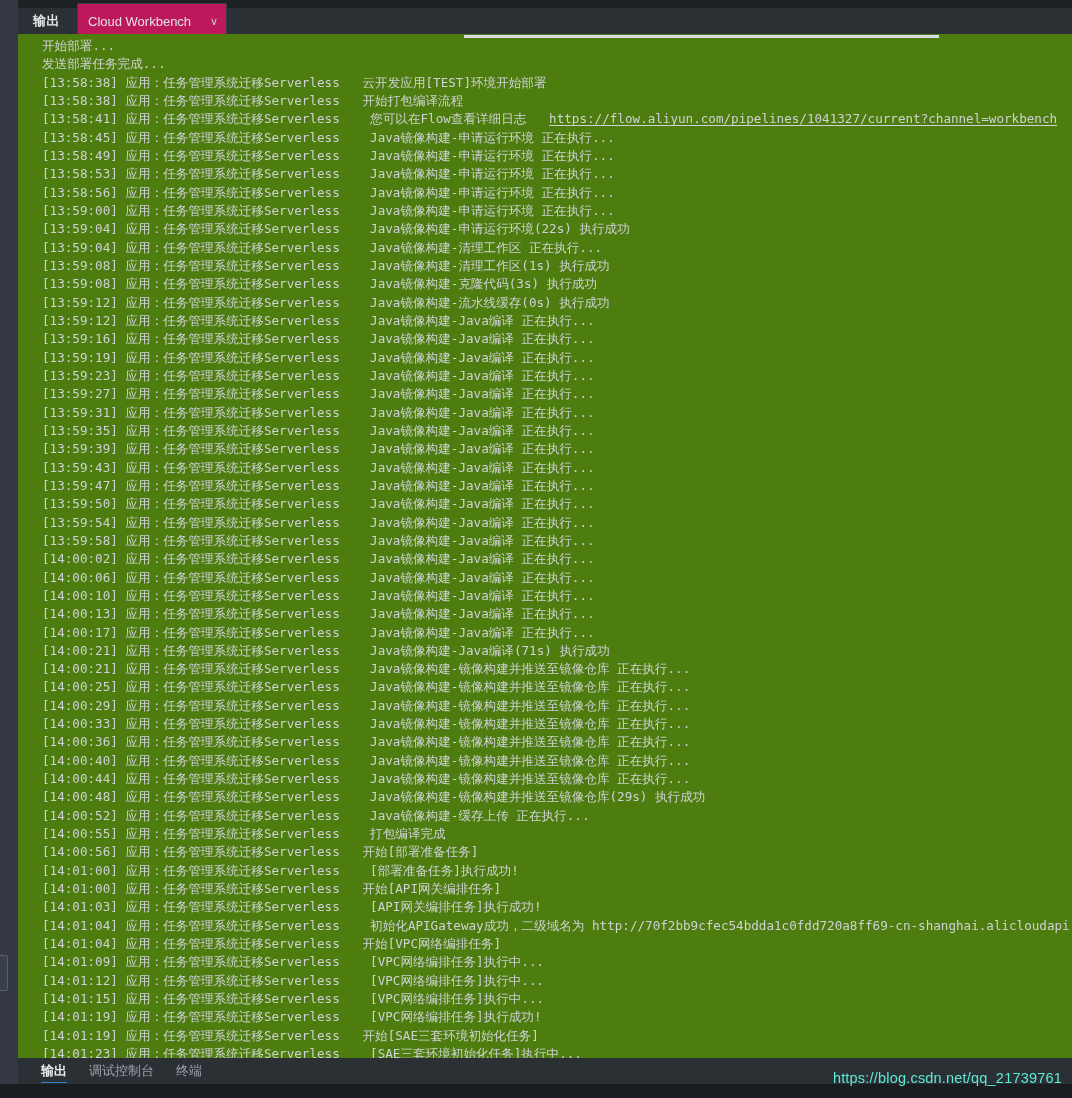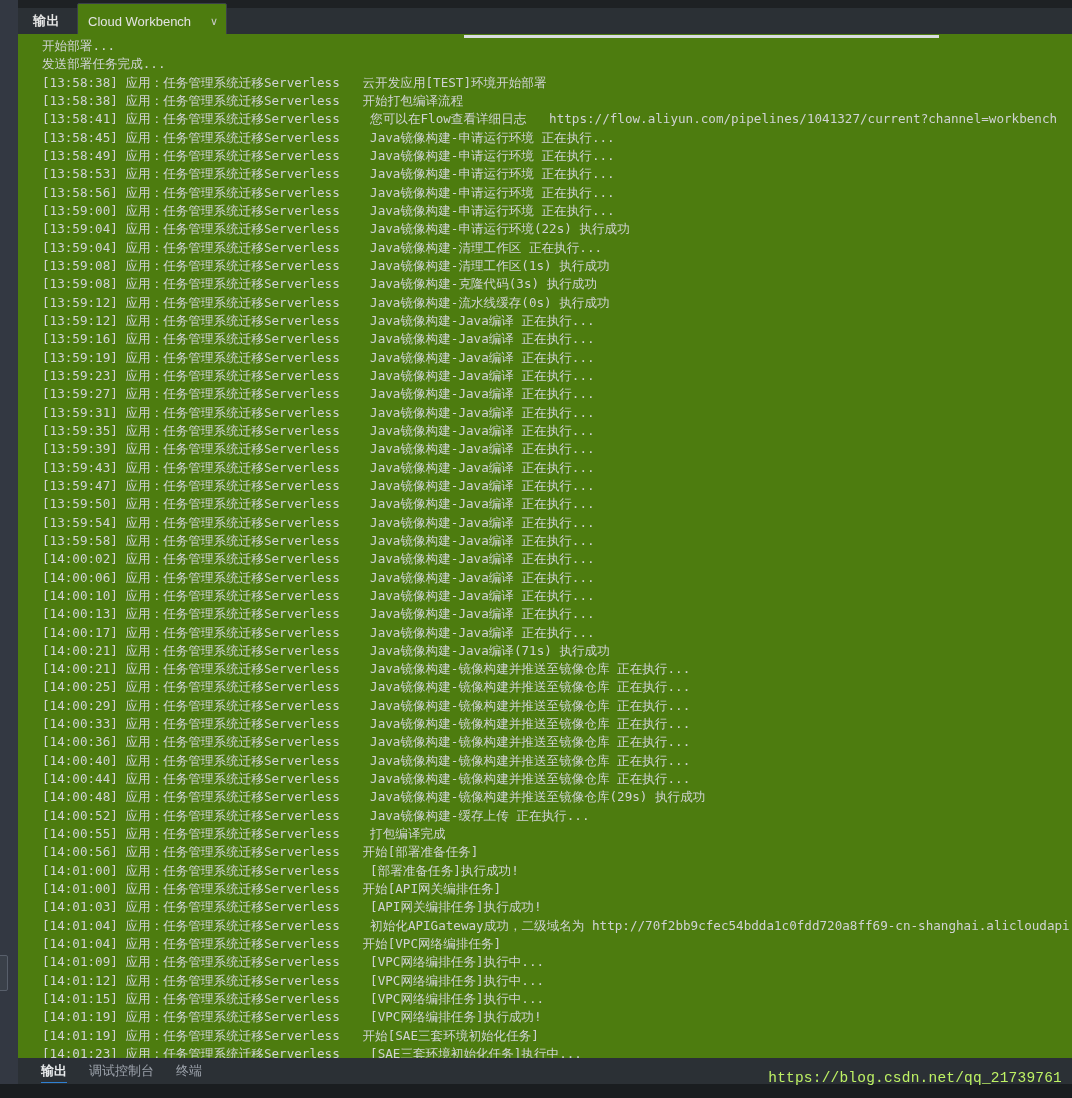--- a/index.html
+++ b/index.html
@@ -65,21 +65,21 @@
     font-size: 13px;
     color: #e6e6e6;
     font-weight: 700;
     letter-spacing: .5px;
     white-space: nowrap;
   }
   .ph-select {
     margin-left: 17px;
     height: 36px;
     min-width: 150px;
-    background: #4d7c0f;
+    background: #be185d;
     border: 1px solid #3a4049;
     border-radius: 2px;
     display: flex;
     align-items: center;
     justify-content: space-between;
     padding: 0 8px 0 10px;
     box-sizing: border-box;
     cursor: pointer;
   }
   .ph-select-label {
@@ -131,20 +131,21 @@
     height: 18.33px;
     white-space: pre;
     padding-left: 24px;
     box-sizing: border-box;
   }
   .ts { color: #cfd2d4; }
   .app { color: #cfd2d4; text-align: right; }
   .msg { color: #cfd2d4; }
   .link {
     color: #cfd2d4;
+    text-decoration: underline;
     text-underline-offset: 2px;
     cursor: pointer;
   }
 
   
   .tabbar {
     position: absolute;
     left: 18px;
     top: 1058px;
     width: 1054px;
@@ -183,22 +184,22 @@
     width: 1072px;
     height: 14px;
     background: #1a1d20;
   }
 
   .watermark {
     position: absolute;
     right: 10px;
     top: 1070px;
     font-size: 14.5px;
-    color: #bef264;
-    font-family: Liberation Mono, monospace;
+    color: #5eead4;
+    font-family: Liberation Sans, sans-serif;
     white-space: nowrap;
     letter-spacing: .2px;
   }
 </style>
 </head>
 <body>
 
 <div id="app">
 
   <div class="rail">

